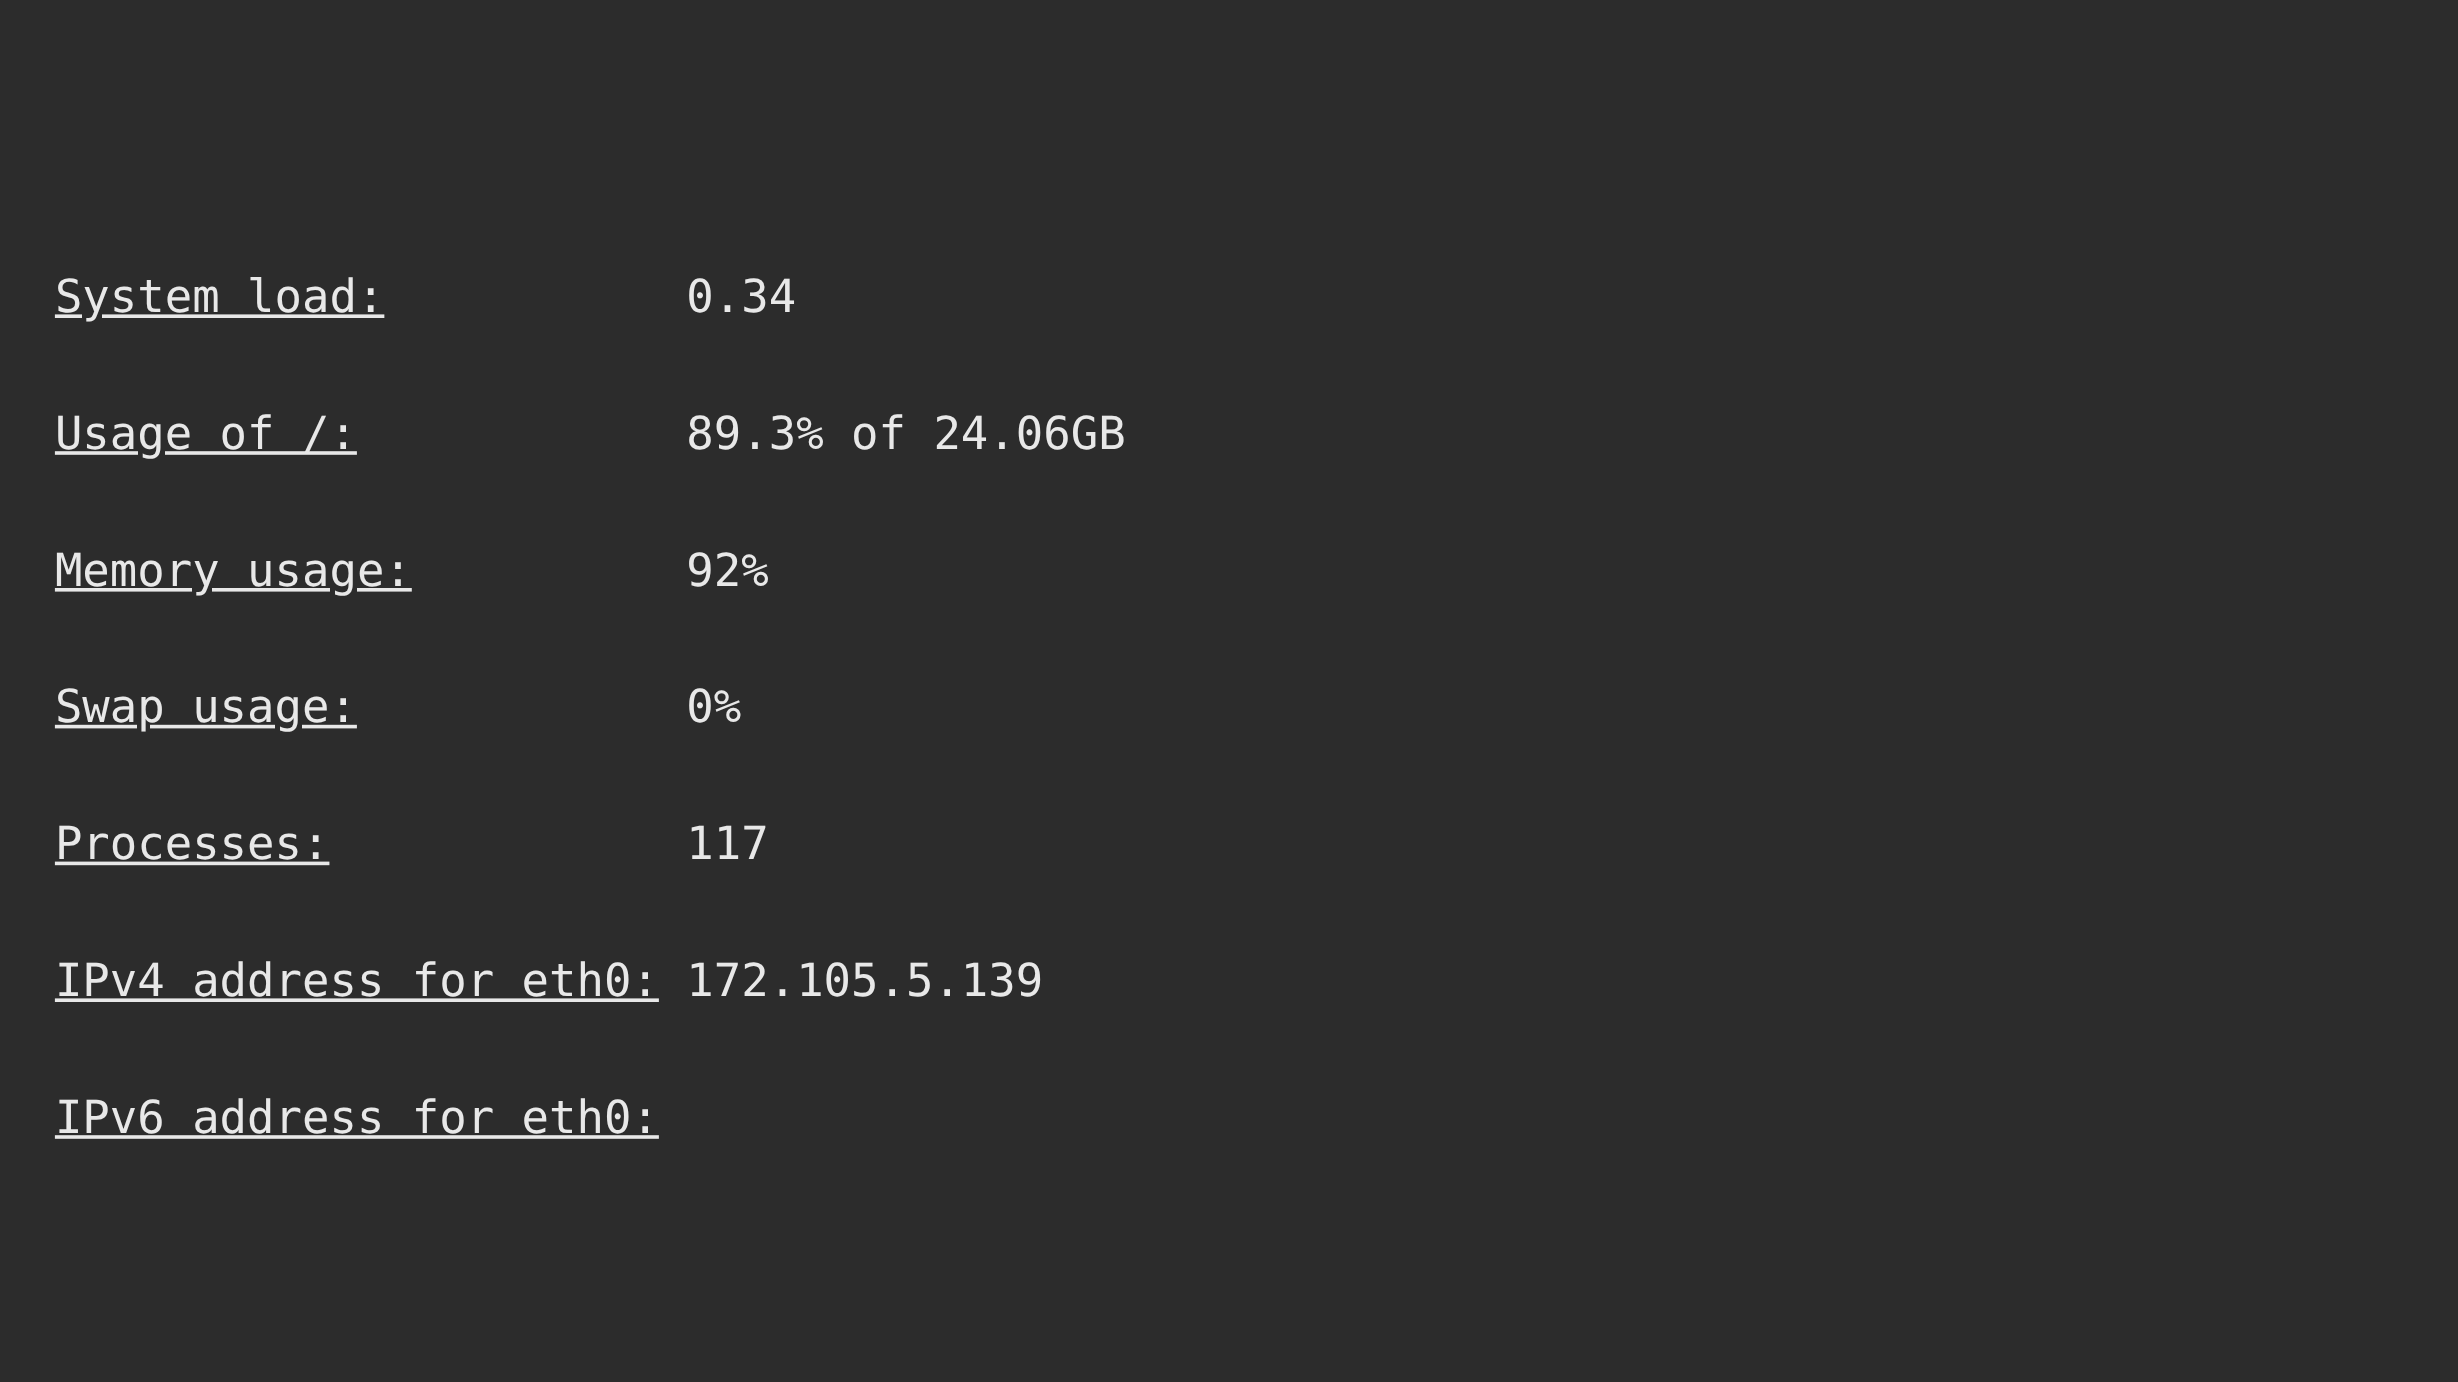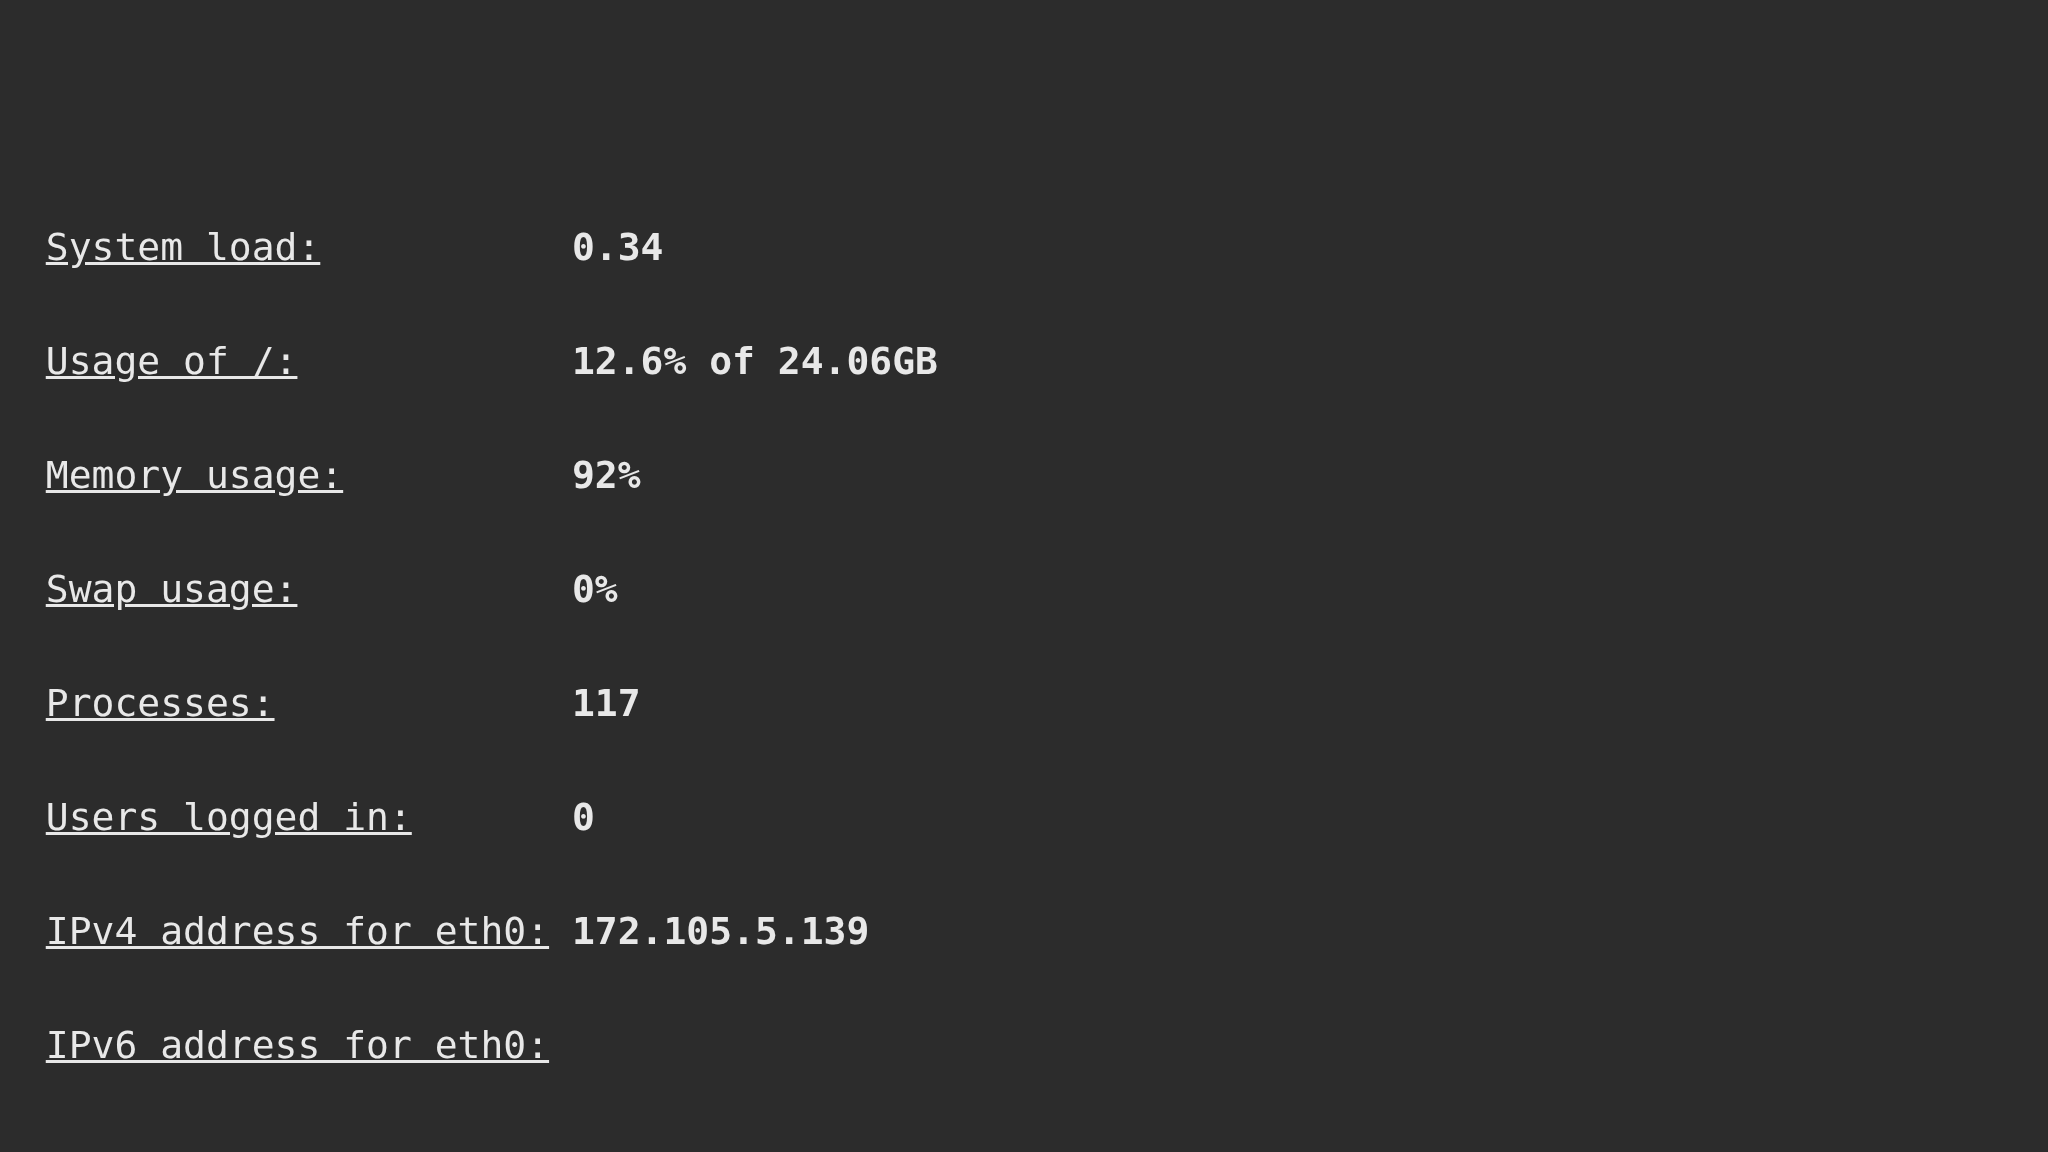--- a/index.html
+++ b/index.html
@@ -26,52 +26,47 @@
     display: flex;
   }
   .stat-label {
     display: inline-block;
     width: 23ch;
     padding-left: 2ch;
     text-decoration: underline;
   }
   .stat-value {
     display: inline-block;
-    font-weight: bold;
   }
 </style>
 </head>
 <body>
 
 <div class="terminal">
   <span class="line"> </span>
 
   <div class="stat-row">
     <span class="stat-label">System load:</span>
     <span class="stat-value">0.34</span>
   </div>
   <div class="stat-row">
     <span class="stat-label">Usage of /:</span>
-    <span class="stat-value">12.6% of 24.06GB</span>
+    <span class="stat-value">89.3% of 24.06GB</span>
   </div>
   <div class="stat-row">
     <span class="stat-label">Memory usage:</span>
     <span class="stat-value">92%</span>
   </div>
   <div class="stat-row">
     <span class="stat-label">Swap usage:</span>
     <span class="stat-value">0%</span>
   </div>
   <div class="stat-row">
     <span class="stat-label">Processes:</span>
     <span class="stat-value">117</span>
-  </div>
-  <div class="stat-row">
-    <span class="stat-label">Users logged in:</span>
-    <span class="stat-value">0</span>
   </div>
   <div class="stat-row">
     <span class="stat-label">IPv4 address for eth0:</span>
     <span class="stat-value">172.105.5.139</span>
   </div>
   <div class="stat-row">
     <span class="stat-label">IPv6 address for eth0:</span>
   </div>
 
   

